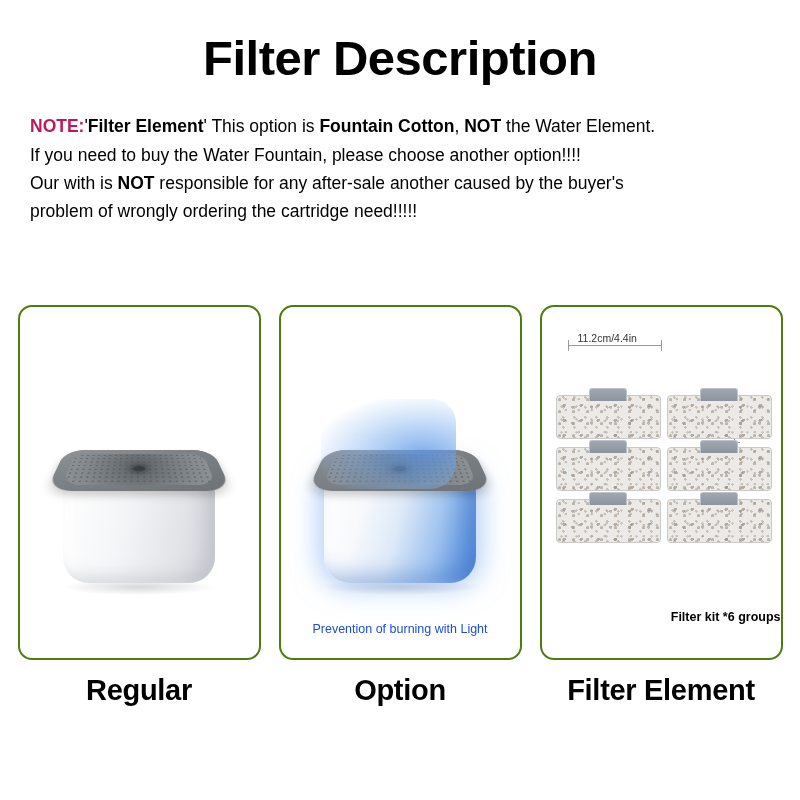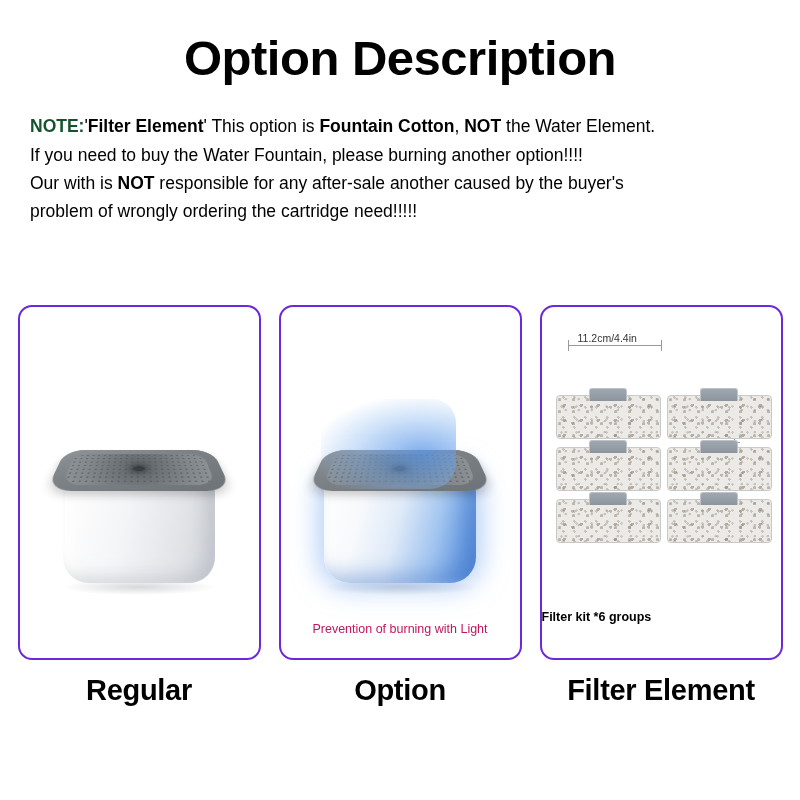--- a/index.html
+++ b/index.html
@@ -26,21 +26,21 @@
     line-height: 1.15;
   }
 
   
   .note-block {
     margin: 26px 30px 0 30px;
     font-size: 17.5px;
     line-height: 1.62;
   }
   .note-line { white-space: nowrap; }
-  .red-bold { color: #14532d; font-weight: bold; }
+  .red-bold { color: #be185d; font-weight: bold; }
   .b { font-weight: bold; }
 
   
   .panels {
     position: absolute;
     top: 305px;
     left: 0;
     width: 800px;
     display: flex;
     justify-content: space-between;
@@ -49,21 +49,21 @@
   }
   .panel-wrap {
     width: 250px;
     display: flex;
     flex-direction: column;
     align-items: center;
   }
   .panel {
     width: 243px;
     height: 355px;
-    border: 2px solid #6d28d9;
+    border: 2px solid #4d7c0f;
     border-radius: 14px;
     background: #ffffff;
     position: relative;
     overflow: hidden;
     box-sizing: border-box;
   }
   .caption {
     margin-top: 14px;
     font-size: 29px;
     font-weight: bold;
@@ -156,21 +156,21 @@
     height: 16px;
     border-radius: 50%;
     background: radial-gradient(ellipse, rgba(120,125,135,0.30) 0%, rgba(255,255,255,0) 72%);
   }
   .sublabel {
     position: absolute;
     bottom: 22px;
     left: 0;
     width: 100%;
     text-align: center;
-    color: #be185d;
+    color: #1d4ed8;
     font-size: 12.5px;
   }
 
   
   .filter-panel-inner {
     position: absolute;
     left: 0; top: 0; right: 0; bottom: 0;
     padding: 26px 16px 10px 16px;
     box-sizing: border-box;
   }
@@ -275,33 +275,33 @@
     border: 1px solid #bcc2c8;
     border-bottom: none;
     border-radius: 3px 3px 0 0;
     background: linear-gradient(180deg, #9fa8b1 0%, #8c959e 100%);
   }
   .filter-kit-label {
     position: absolute;
     left: 0;
     right: 0;
     bottom: 34px;
-    text-align: left;
+    text-align: right;
     font-size: 12.5px;
     font-weight: bold;
   }
 </style>
 </head>
 <body>
 
-<h1 class="title">Option Description</h1>
+<h1 class="title">Filter Description</h1>
 
 <div class="note-block">
   <div class="note-line"><span class="red-bold">NOTE:</span><span>'</span><span class="b">Filter Element</span><span>' This option is </span><span class="b">Fountain Cotton</span><span>, </span><span class="b">NOT</span><span> the Water Element.</span></div>
-  <div class="note-line">If you need to buy the Water Fountain, please burning another option!!!!</div>
+  <div class="note-line">If you need to buy the Water Fountain, please choose another option!!!!</div>
   <div class="note-line"><span>Our with is </span><span class="b">NOT</span><span> responsible for any after-sale another caused by the buyer's</span></div>
   <div class="note-line">problem of wrongly ordering the cartridge need!!!!!</div>
 </div>
 
 <div class="panels">
 
   <div class="panel-wrap">
     <div class="panel">
       <div class="fountain">
         <div class="shadow-ell"></div>

